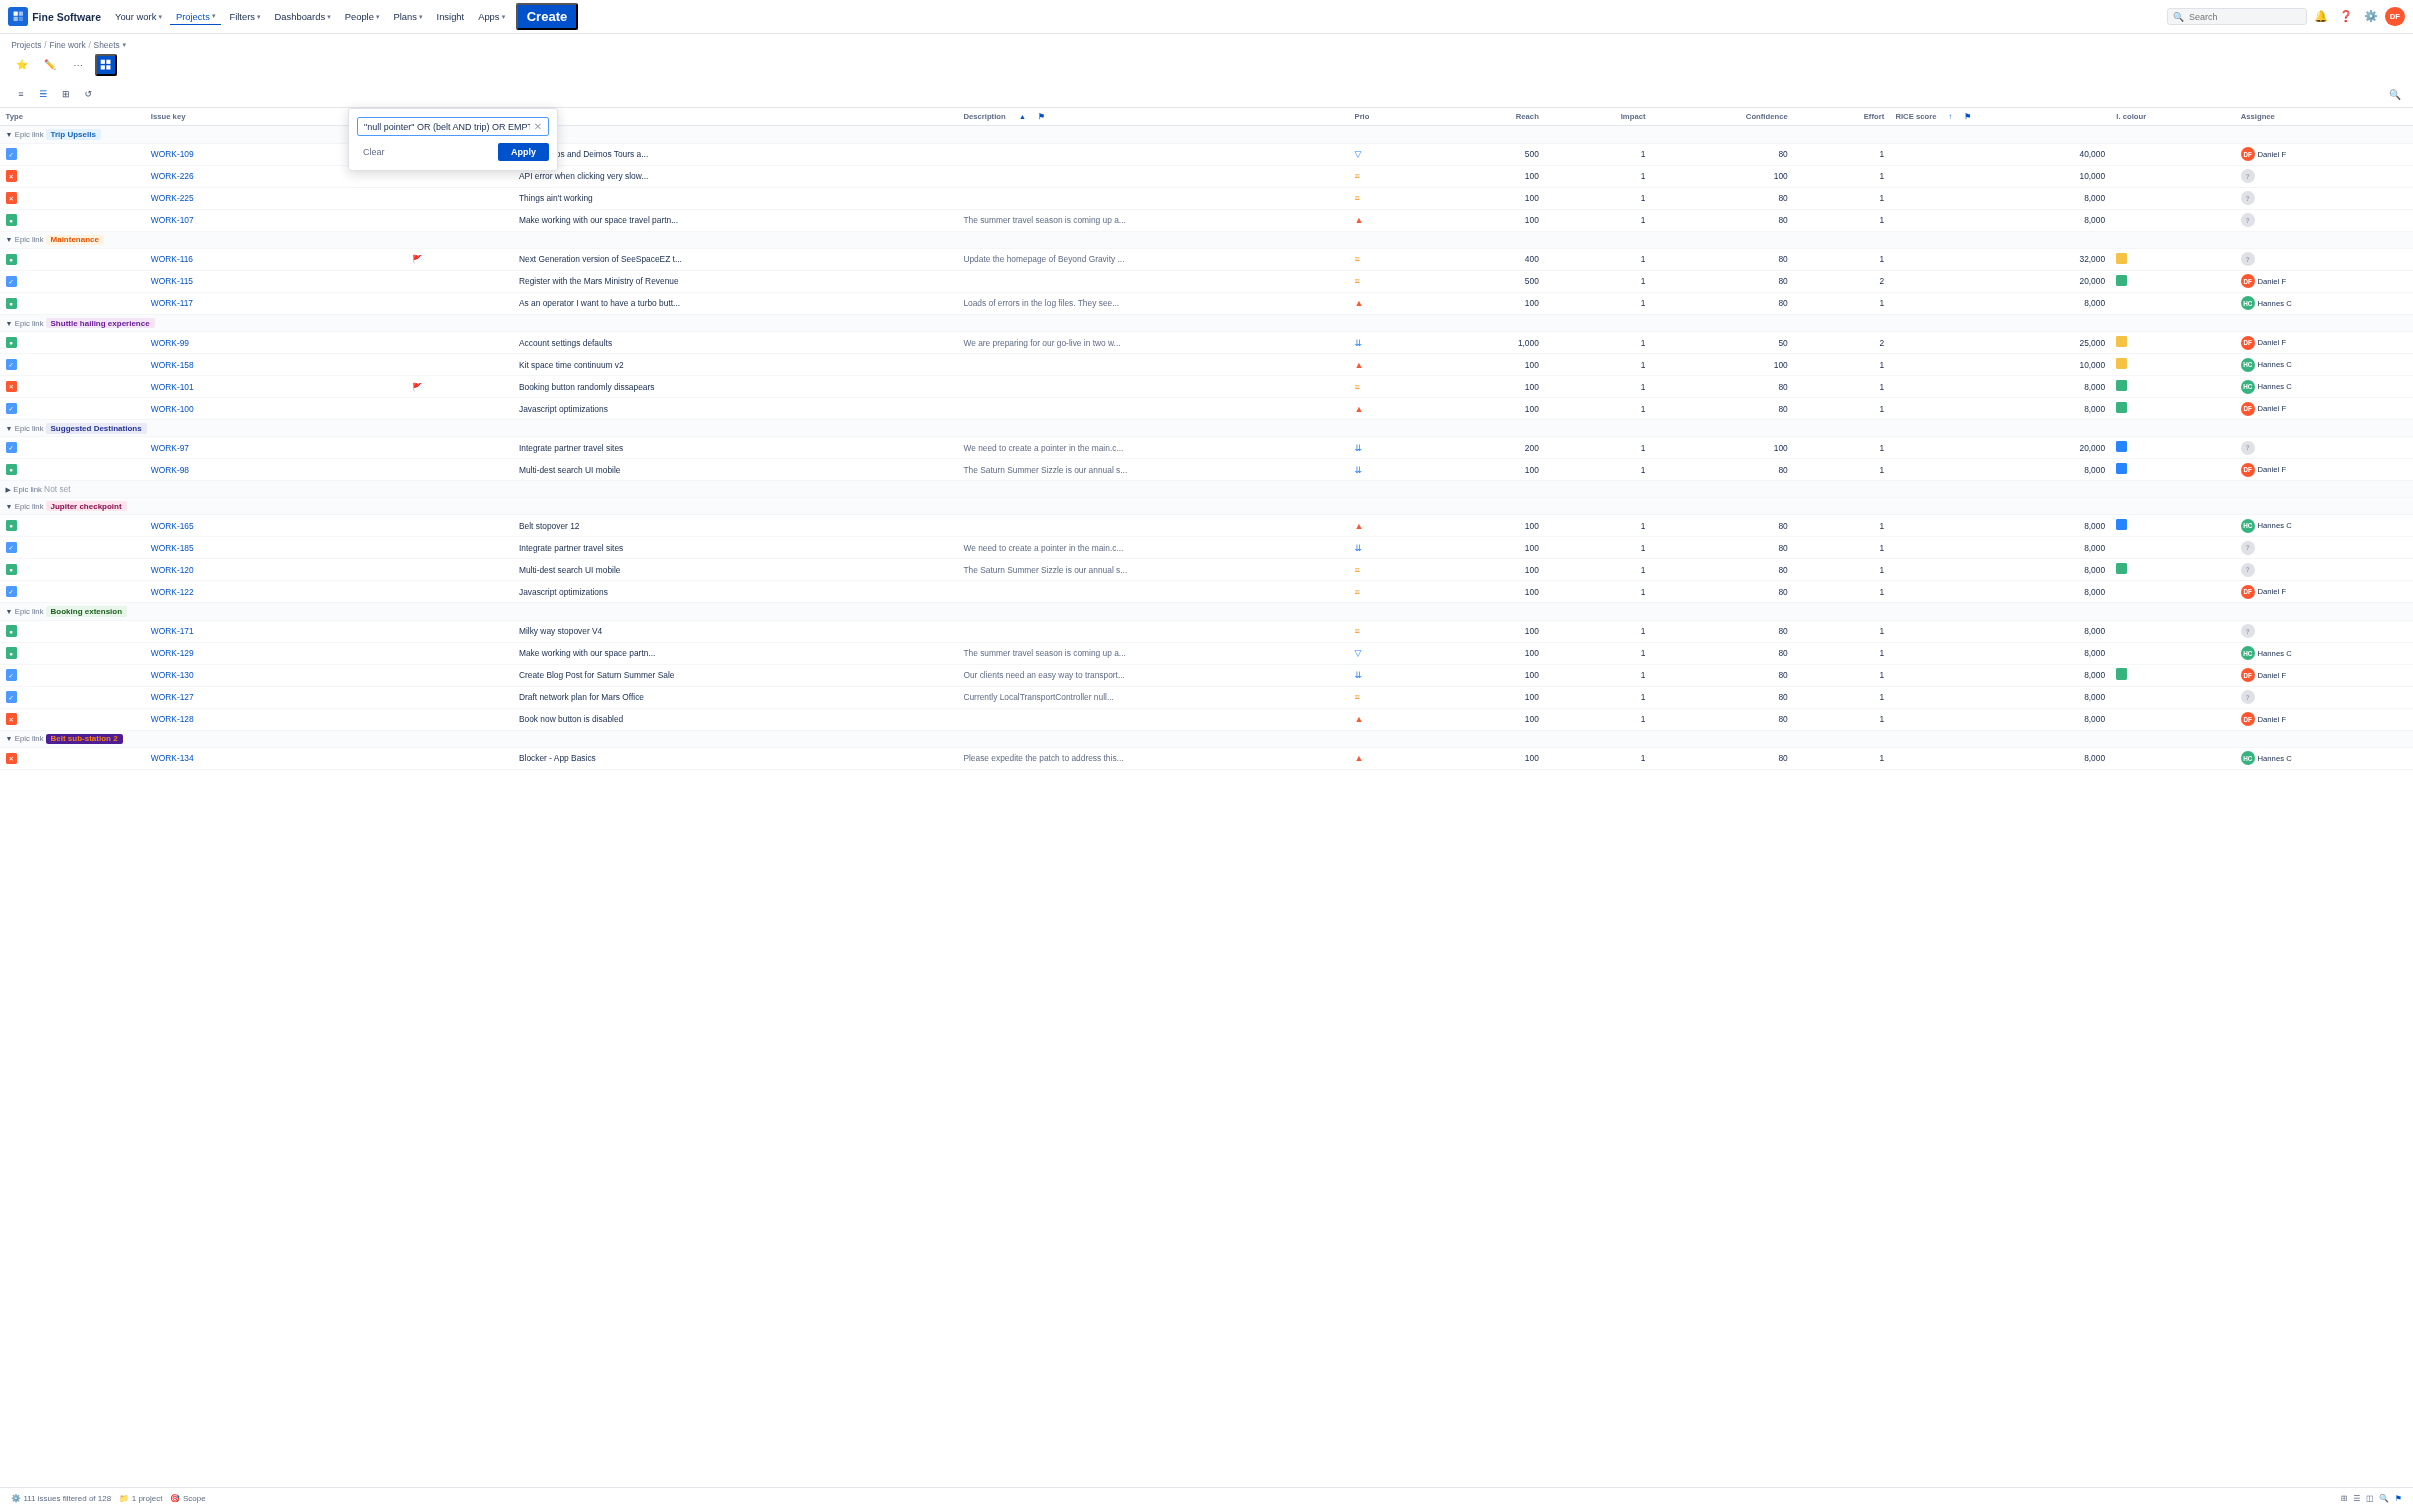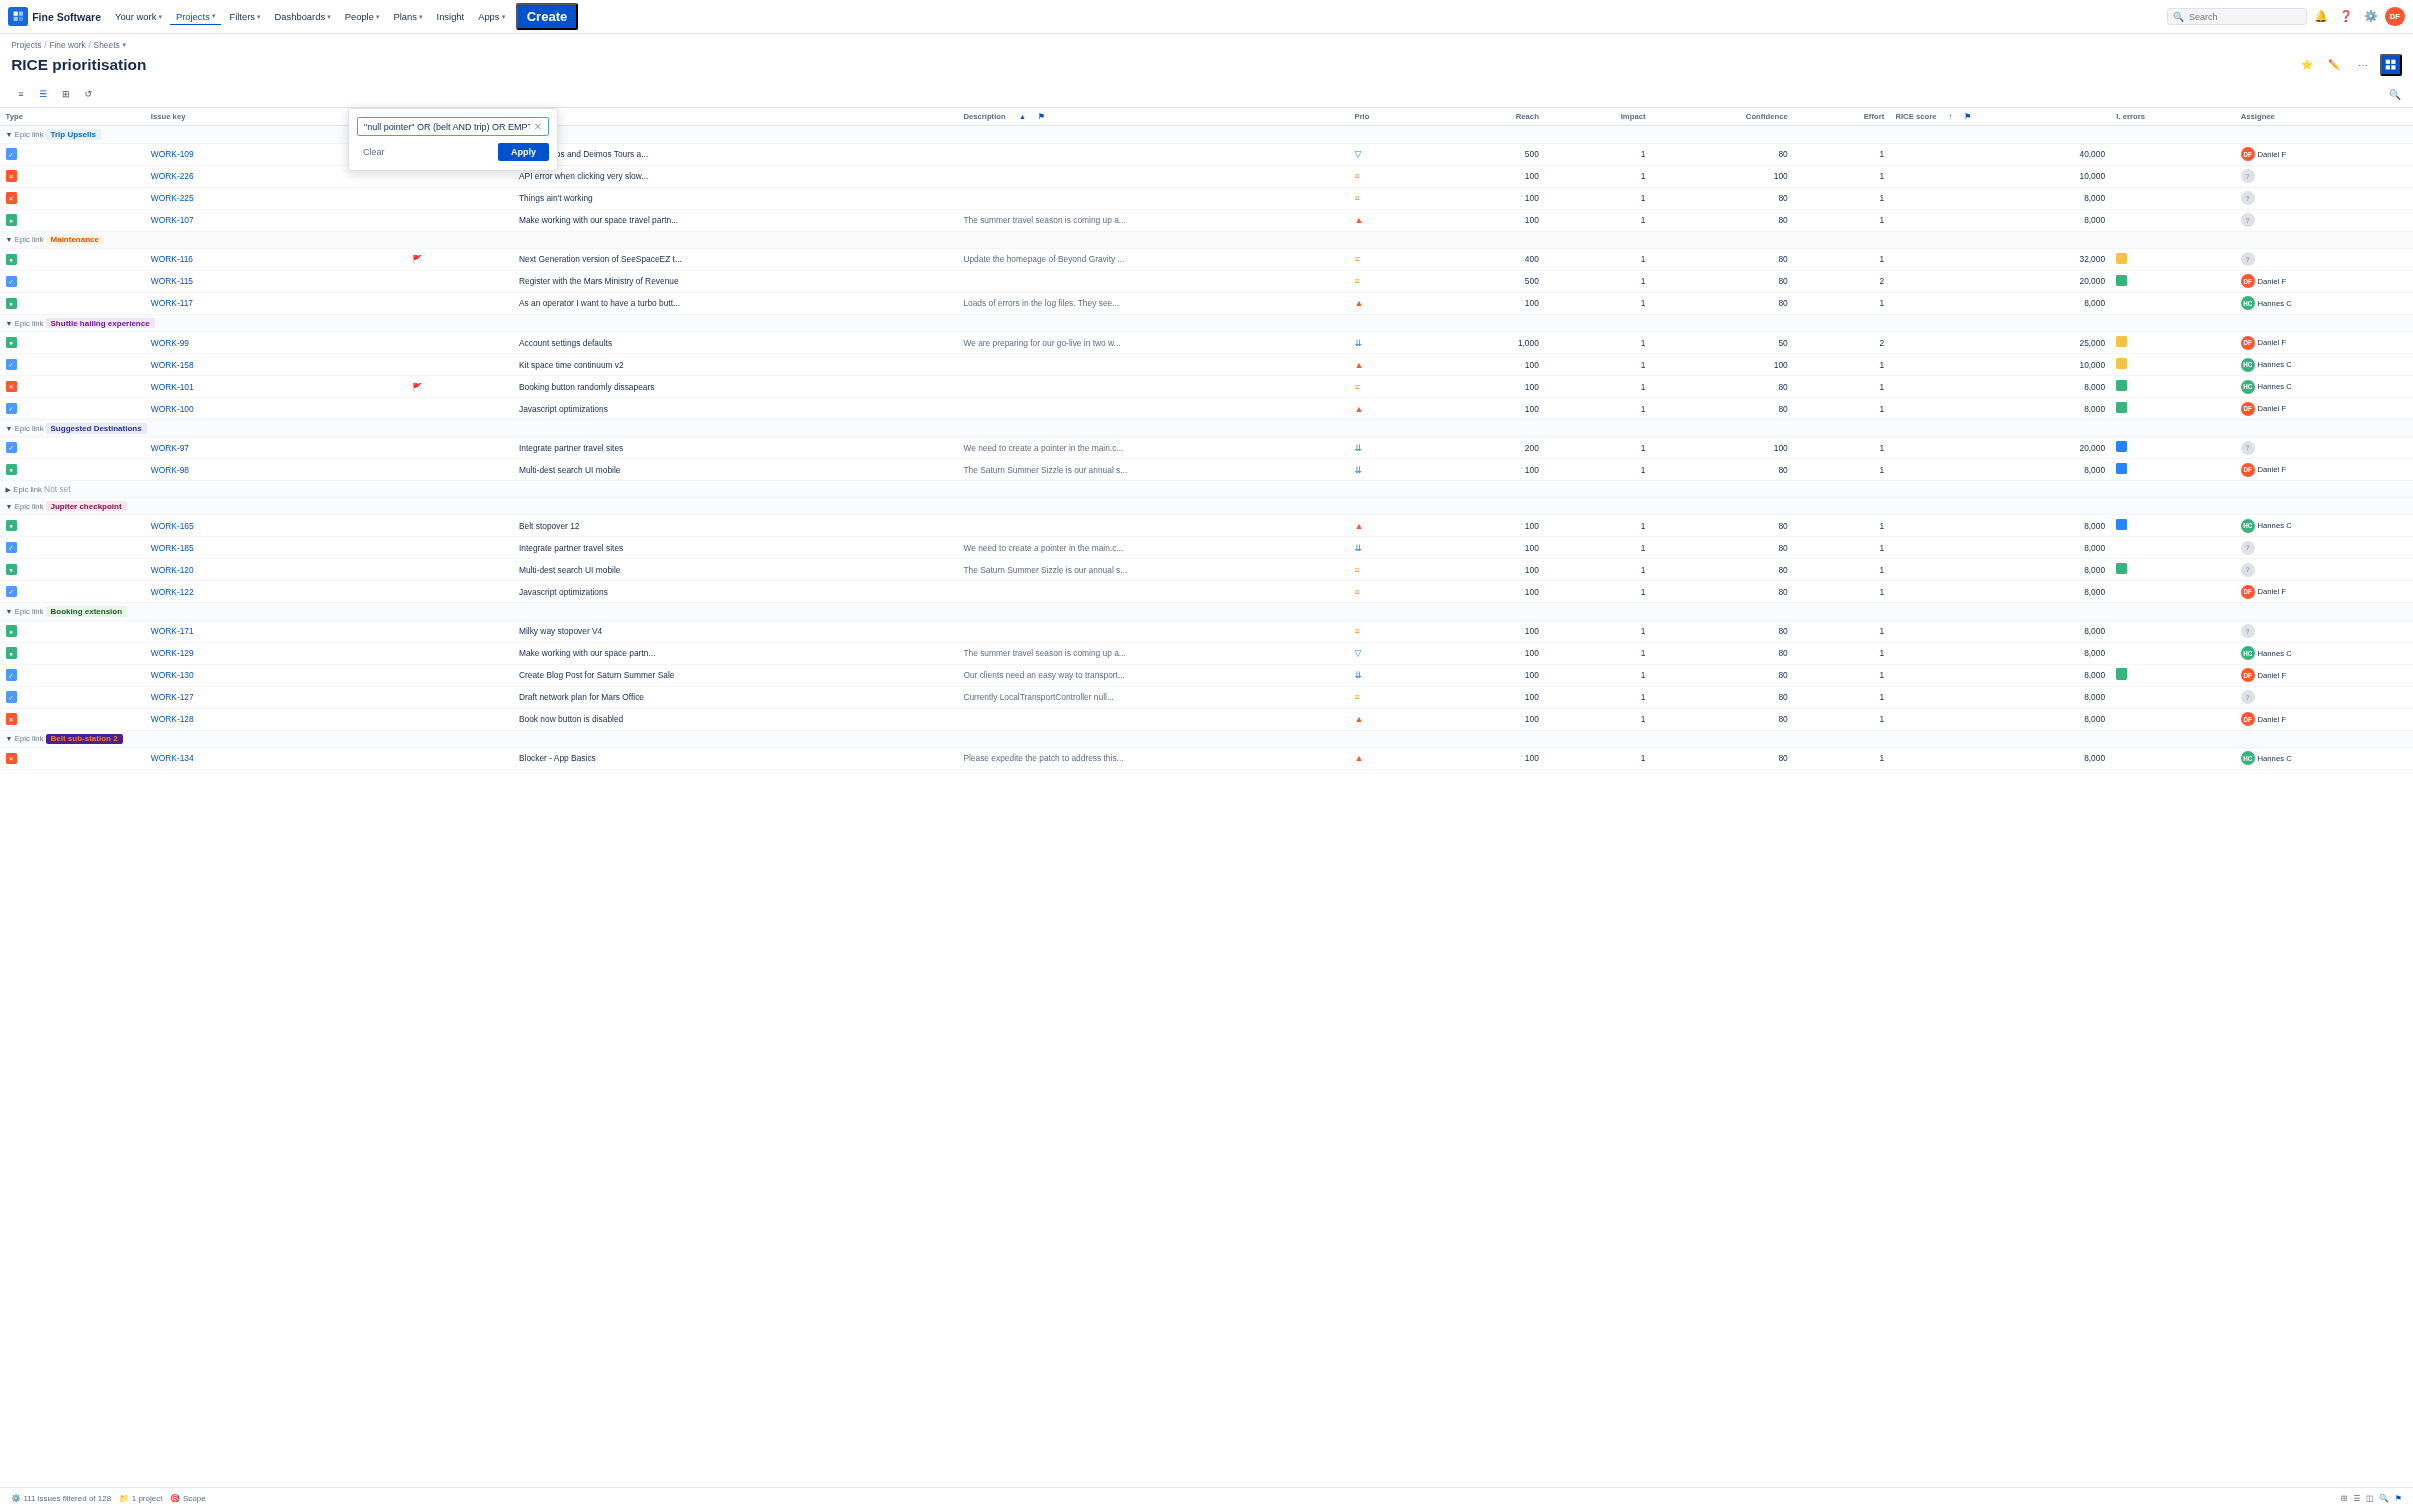--- a/index.html
+++ b/index.html
@@ -181,21 +181,20 @@
 <div class="breadcrumb">
   <a>Projects</a>
   <span class="breadcrumb-sep">/</span>
   <a>Fine work</a>
   <span class="breadcrumb-sep">/</span>
   <a>Sheets</a>
   <span class="nav-chevron">▾</span>
 </div>
 
 <div class="page-header">
-  <h1 class="page-title">RICE prioritisation</h1>
   <div class="header-actions">
     <button class="header-icon-btn" title="Star">⭐</button>
     <button class="header-icon-btn" title="Edit">✏️</button>
     <button class="header-icon-btn" title="More">···</button>
     <button class="view-btn" title="View">
       <svg width="11.2" height="11.2" viewBox="0 0 16 16" fill="white">
           <rect x="1" y="1" width="6" height="6"></rect>
           <rect x="9" y="1" width="6" height="6"></rect>
           <rect x="1" y="9" width="6" height="6"></rect>
           <rect x="9" y="9" width="6" height="6"></rect>
@@ -233,21 +232,21 @@
         <th class="col-impact">Impact</th>
         <th class="col-confidence">Confidence</th>
         <th class="col-effort">Effort</th>
         <th class="col-rice">
           <div class="th-with-icon">
             RICE score
             <span style="font-size:7.7px;color:#0052cc;">↑</span>
             <span style="font-size:7.7px;color:#0052cc;">⚑</span>
           </div>
         </th>
-        <th class="col-colour">I. errors</th>
+        <th class="col-colour">I. colour</th>
         <th class="col-assignee">Assignee</th>
       </tr>
     </thead>
     <tbody id="table-body">
         <tr class="epic-row">
     <td colspan="2">
       <span class="collapse-toggle">▼</span>
       <span class="epic-label"> Epic link </span>
       <span class="epic-badge epic-trip">Trip Upsells</span>
     </td>

